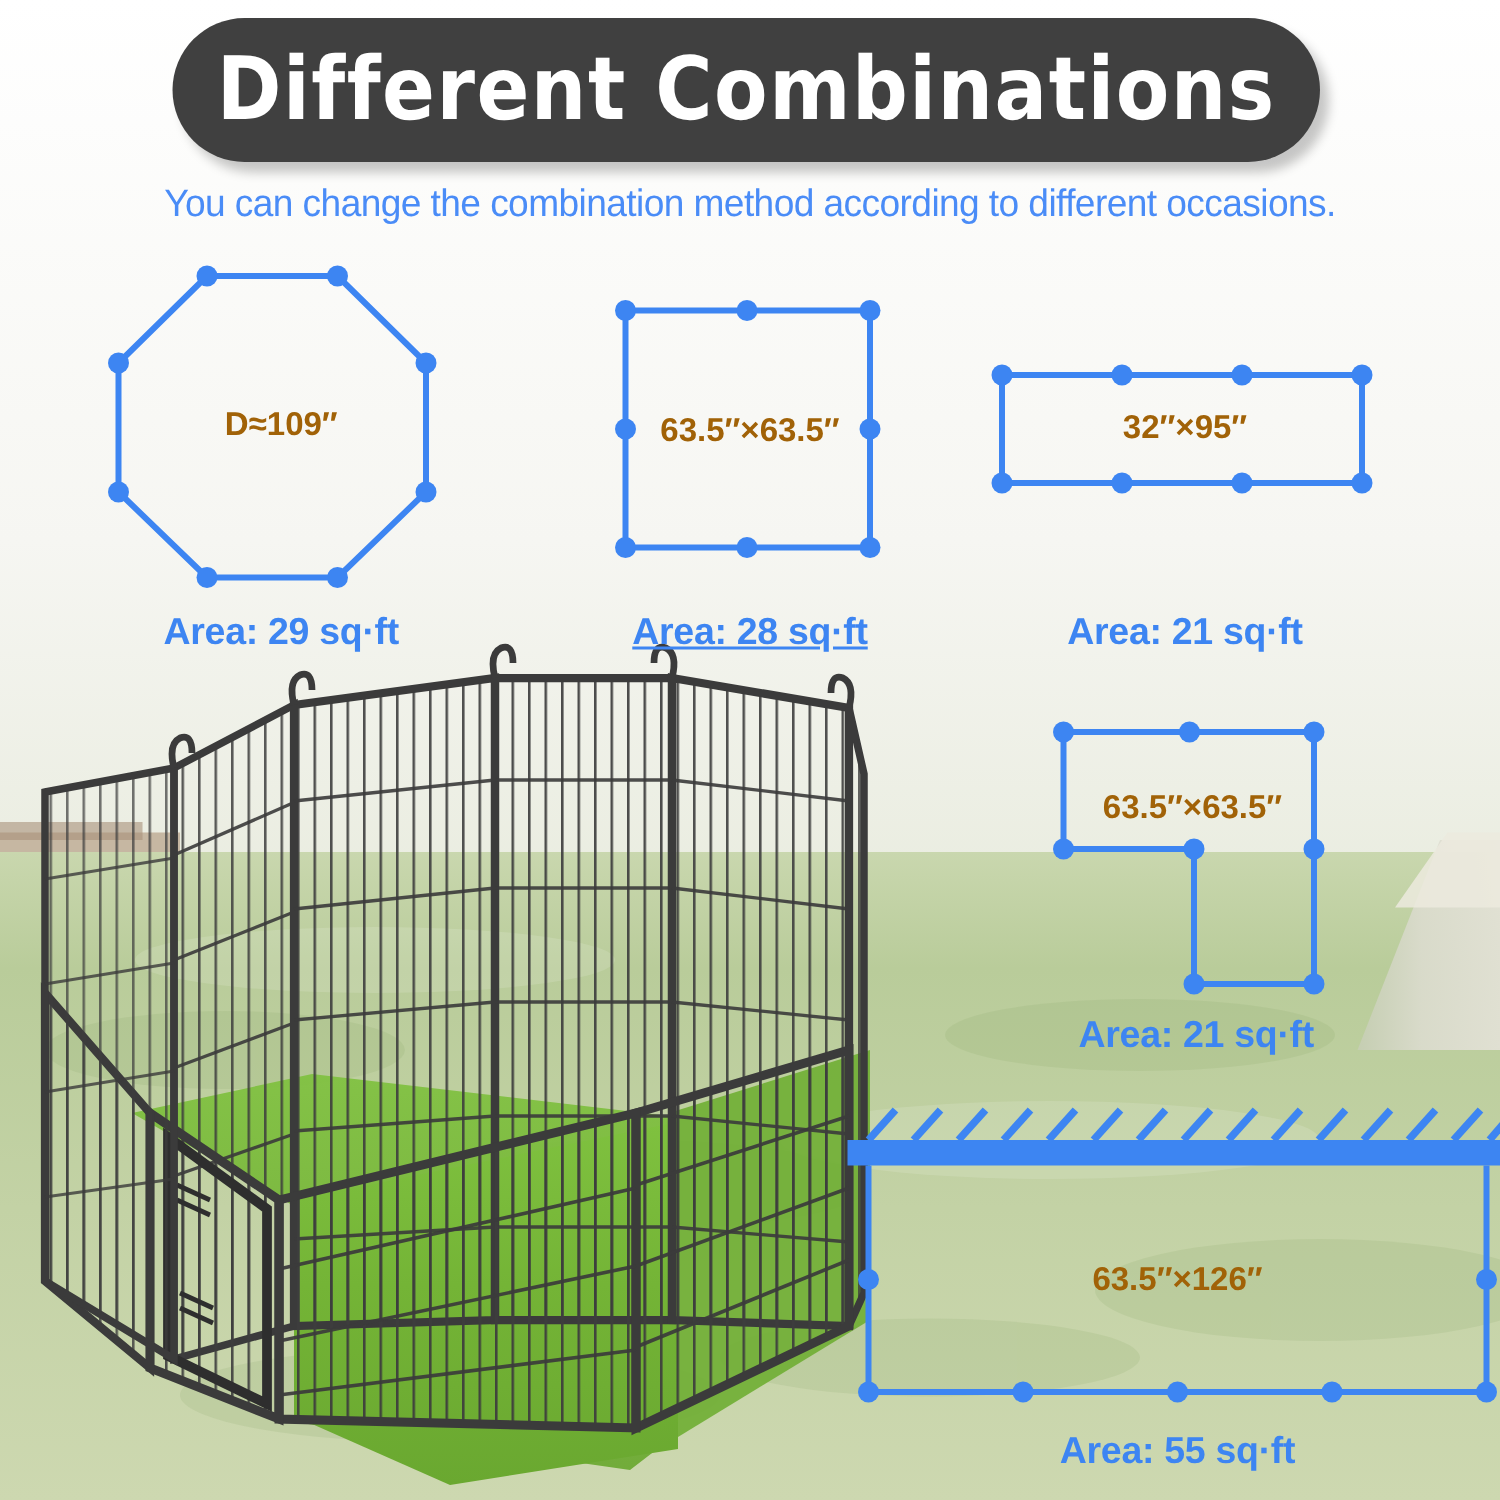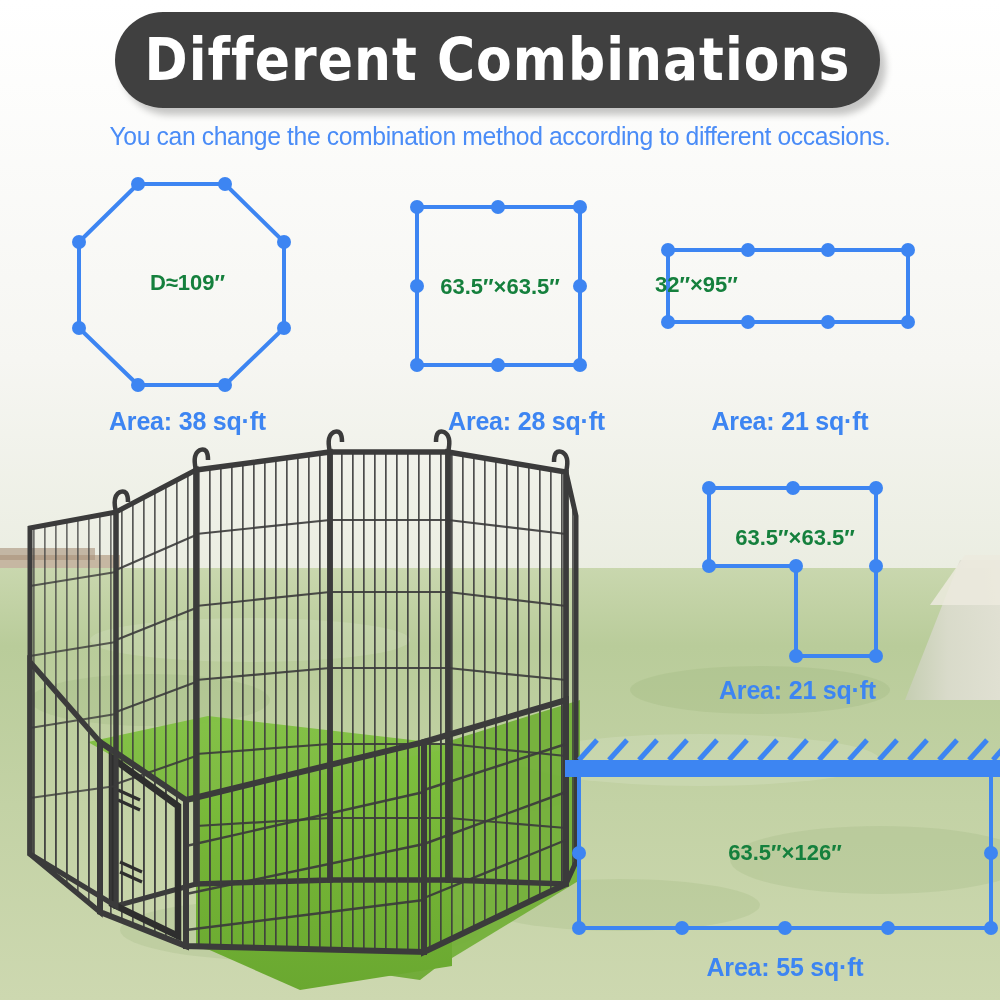--- a/index.html
+++ b/index.html
@@ -66,21 +66,21 @@
 
   
   .diagram-svg {
     position: absolute;
     z-index: 35;
     overflow: visible;
   }
   .dim-label {
     position: absolute;
     z-index: 36;
-    color: #15803d;
+    color: #a16207;
     font-weight: 700;
     white-space: nowrap;
     font-family: "Liberation Sans", sans-serif;
   }
   .area-label {
     position: absolute;
     z-index: 36;
     color: #3d85f2;
     font-weight: 700;
     font-size: 25px;
@@ -287,56 +287,56 @@
     <circle cx="165" cy="12" r="7"></circle>
     <circle cx="224" cy="70" r="7"></circle>
     <circle cx="224" cy="156" r="7"></circle>
     <circle cx="165" cy="213" r="7"></circle>
     <circle cx="78" cy="213" r="7"></circle>
     <circle cx="19" cy="156" r="7"></circle>
     <circle cx="19" cy="70" r="7"></circle>
   </g>
 </svg>
 <div class="dim-label" style="left:60px; top:270px; width:255px; text-align:center; font-size:22px;">D≈109″</div>
-<div class="area-label" style="left:60px; top:407px; width:255px; text-align:center;">Area: 38 sq·ft</div>
+<div class="area-label" style="left:60px; top:407px; width:255px; text-align:center;">Area: 29 sq·ft</div>
 
 <svg class="diagram-svg" style="left:400px; top:192px; width:200px; height:190px;" viewBox="0 0 200 190">
   <g stroke="#3d85f2" stroke-width="4" fill="none">
     <rect x="17" y="15" width="163" height="158"></rect>
   </g>
   <g fill="#3d85f2">
     <circle cx="17" cy="15" r="7"></circle>
     <circle cx="98" cy="15" r="7"></circle>
     <circle cx="180" cy="15" r="7"></circle>
     <circle cx="180" cy="94" r="7"></circle>
     <circle cx="180" cy="173" r="7"></circle>
     <circle cx="98" cy="173" r="7"></circle>
     <circle cx="17" cy="173" r="7"></circle>
     <circle cx="17" cy="94" r="7"></circle>
   </g>
 </svg>
 <div class="dim-label" style="left:400px; top:274px; width:200px; text-align:center; font-size:22px;">63.5″×63.5″</div>
-<div class="area-label" style="left:395px; top:407px; width:210px; text-align:right;">Area: 28 sq·ft</div>
+<div class="area-label" style="left:395px; top:407px; width:210px; text-align:center;text-decoration:underline;">Area: 28 sq·ft</div>
 
 <svg class="diagram-svg" style="left:655px; top:232px; width:270px; height:115px;" viewBox="0 0 270 115">
   <g stroke="#3d85f2" stroke-width="4" fill="none">
     <rect x="13" y="18" width="240" height="72"></rect>
   </g>
   <g fill="#3d85f2">
     <circle cx="13" cy="18" r="7"></circle>
     <circle cx="93" cy="18" r="7"></circle>
     <circle cx="173" cy="18" r="7"></circle>
     <circle cx="253" cy="18" r="7"></circle>
     <circle cx="253" cy="90" r="7"></circle>
     <circle cx="173" cy="90" r="7"></circle>
     <circle cx="93" cy="90" r="7"></circle>
     <circle cx="13" cy="90" r="7"></circle>
   </g>
 </svg>
-<div class="dim-label" style="left:655px; top:272px; width:270px; text-align:left; font-size:22px;">32″×95″</div>
+<div class="dim-label" style="left:655px; top:272px; width:270px; text-align:center; font-size:22px;">32″×95″</div>
 <div class="area-label" style="left:650px; top:407px; width:280px; text-align:center;">Area: 21 sq·ft</div>
 
 <svg class="diagram-svg" style="left:695px; top:475px; width:200px; height:195px;" viewBox="0 0 200 195">
   <g stroke="#3d85f2" stroke-width="4" fill="none" stroke-linejoin="miter">
     <path d="M 14 13 L 181 13 L 181 181 L 101 181 L 101 91 L 14 91 Z"></path>
   </g>
   <g fill="#3d85f2">
     <circle cx="14" cy="13" r="7"></circle>
     <circle cx="98" cy="13" r="7"></circle>
     <circle cx="181" cy="13" r="7"></circle>

